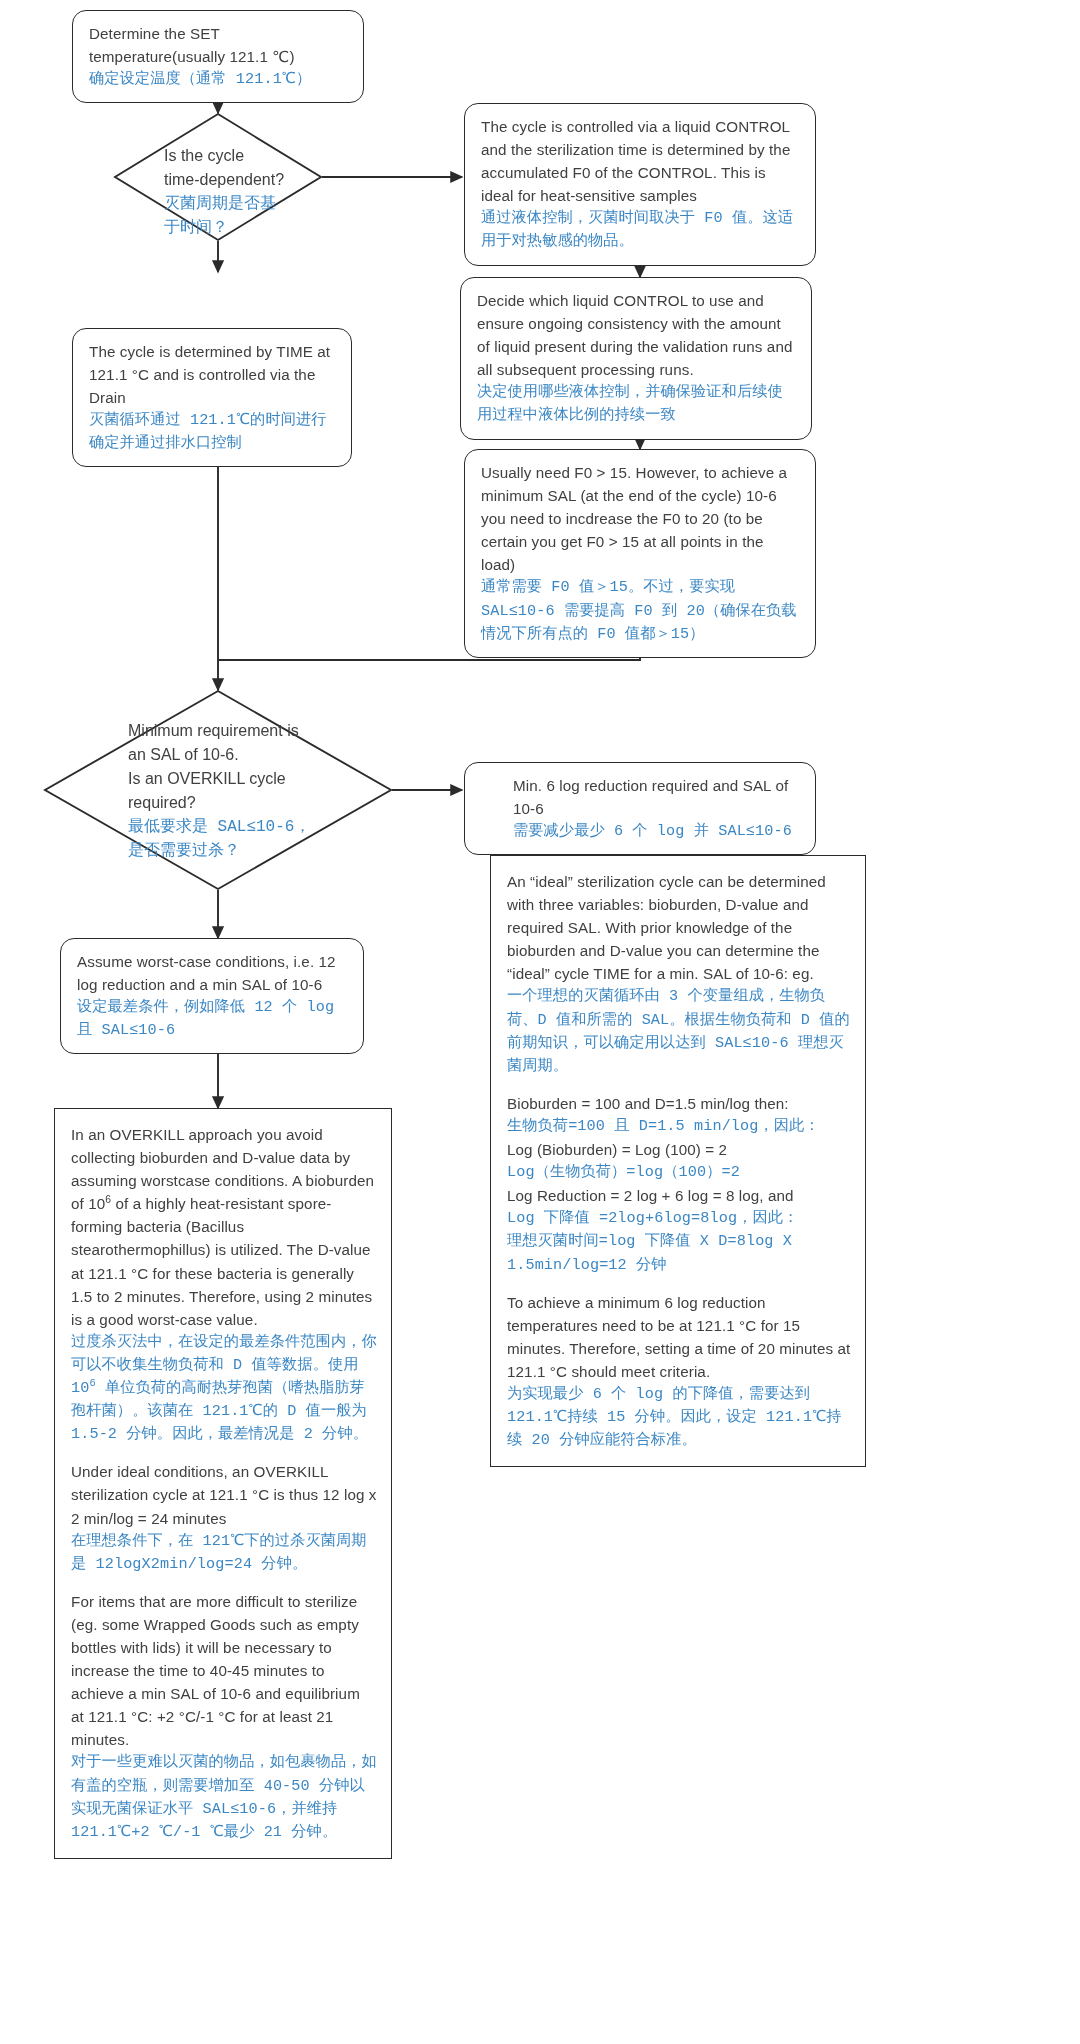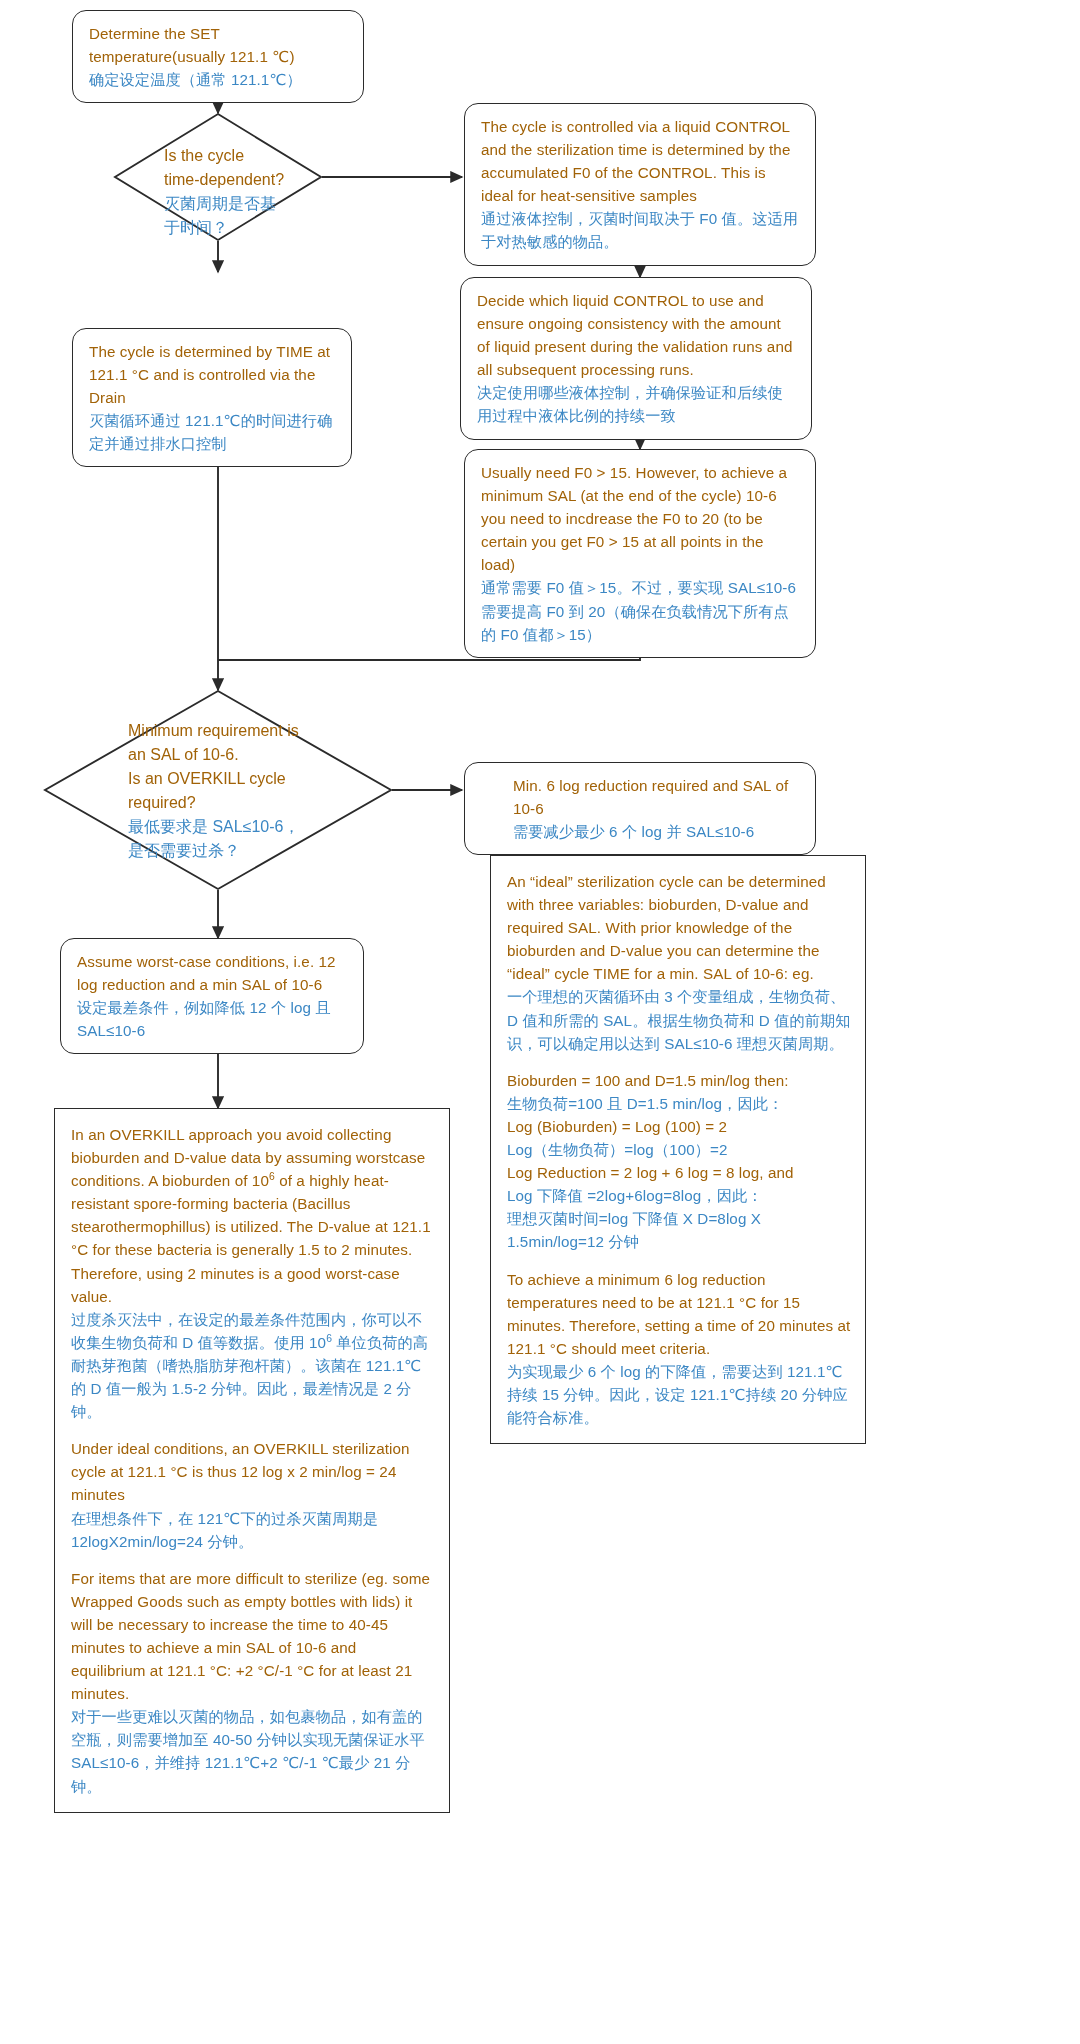--- a/index.html
+++ b/index.html
@@ -31,23 +31,24 @@
   }
   .node.rounded {
     border-radius: 14px;
   }
   .node.square {
     border-radius: 0;
     margin-left: 42px;
   }
   .zh {
     color: #3b87c4;
+    font-family: Liberation Mono, monospace;
   }
   .en {
-    color: #a16207;
+    color: #404040;
   }
   .para {
     margin: 0;
   }
   .para + .para {
     margin-top: 0;
   }
   .spacer {
     height: 14px;
   }
@@ -189,21 +190,21 @@
     <div class="para en">Log (Bioburden) = Log (100) = 2</div>
     <div class="para zh">Log（生物负荷）=log（100）=2</div>
     <div class="para en">Log Reduction = 2 log + 6 log = 8 log, and</div>
     <div class="para zh">Log 下降值 =2log+6log=8log，因此：</div>
     <div class="para zh">理想灭菌时间=log 下降值 X D=8log X 1.5min/log=12 分钟</div>
     <div class="spacer"></div>
     <div class="para en">To achieve a minimum 6 log reduction temperatures need to be at 121.1 °C for 15 minutes. Therefore, setting a time of 20 minutes at 121.1 °C should meet criteria.</div>
     <div class="para zh">为实现最少 6 个 log 的下降值，需要达到 121.1℃持续 15 分钟。因此，设定 121.1℃持续 20 分钟应能符合标准。</div>
   </div>
 
-  <div class="node square" style="left:12px; top:1108px; width:396px; padding:14px 14px 14px 16px;">
+  <div class="node square" style="left:12px; top:1108px; width:338px; padding:14px 14px 14px 16px;">
     <div class="para en">
       <span>In an OVERKILL approach you avoid collecting bioburden and D-value data by assuming worstcase conditions. A bioburden of 10</span><sup>6</sup><span> of a highly heat-resistant spore-forming bacteria (Bacillus stearothermophillus) is utilized. The D-value at 121.1 °C for these bacteria is generally 1.5 to 2 minutes. Therefore, using 2 minutes is a good worst-case value.</span>
     </div>
     <div class="para zh">
       <span>过度杀灭法中，在设定的最差条件范围内，你可以不收集生物负荷和 D 值等数据。使用 10</span><sup>6</sup><span> 单位负荷的高耐热芽孢菌（嗜热脂肪芽孢杆菌）。该菌在 121.1℃的 D 值一般为 1.5-2 分钟。因此，最差情况是 2 分钟。</span>
     </div>
     <div class="spacer"></div>
     <div class="para en">Under ideal conditions, an OVERKILL sterilization cycle at 121.1 °C is thus 12 log x 2 min/log = 24 minutes</div>
     <div class="para zh">在理想条件下，在 121℃下的过杀灭菌周期是 12logX2min/log=24 分钟。</div>
     <div class="spacer"></div>

